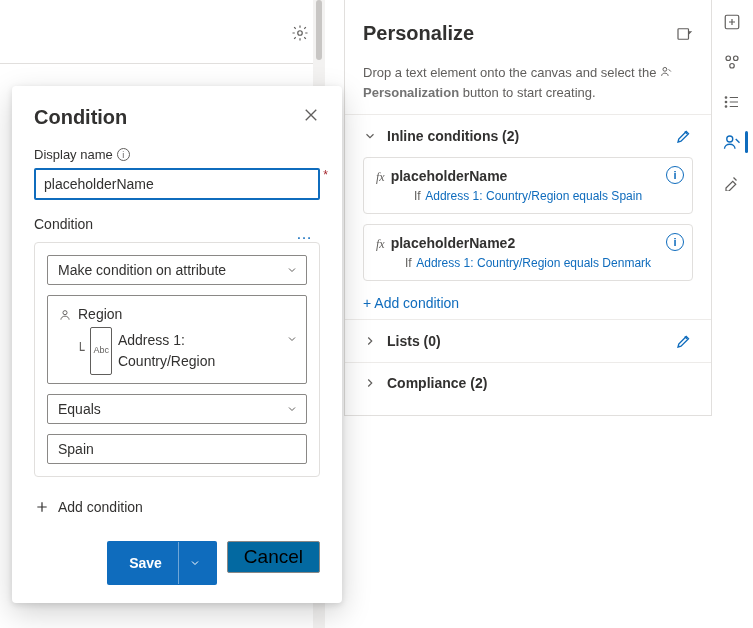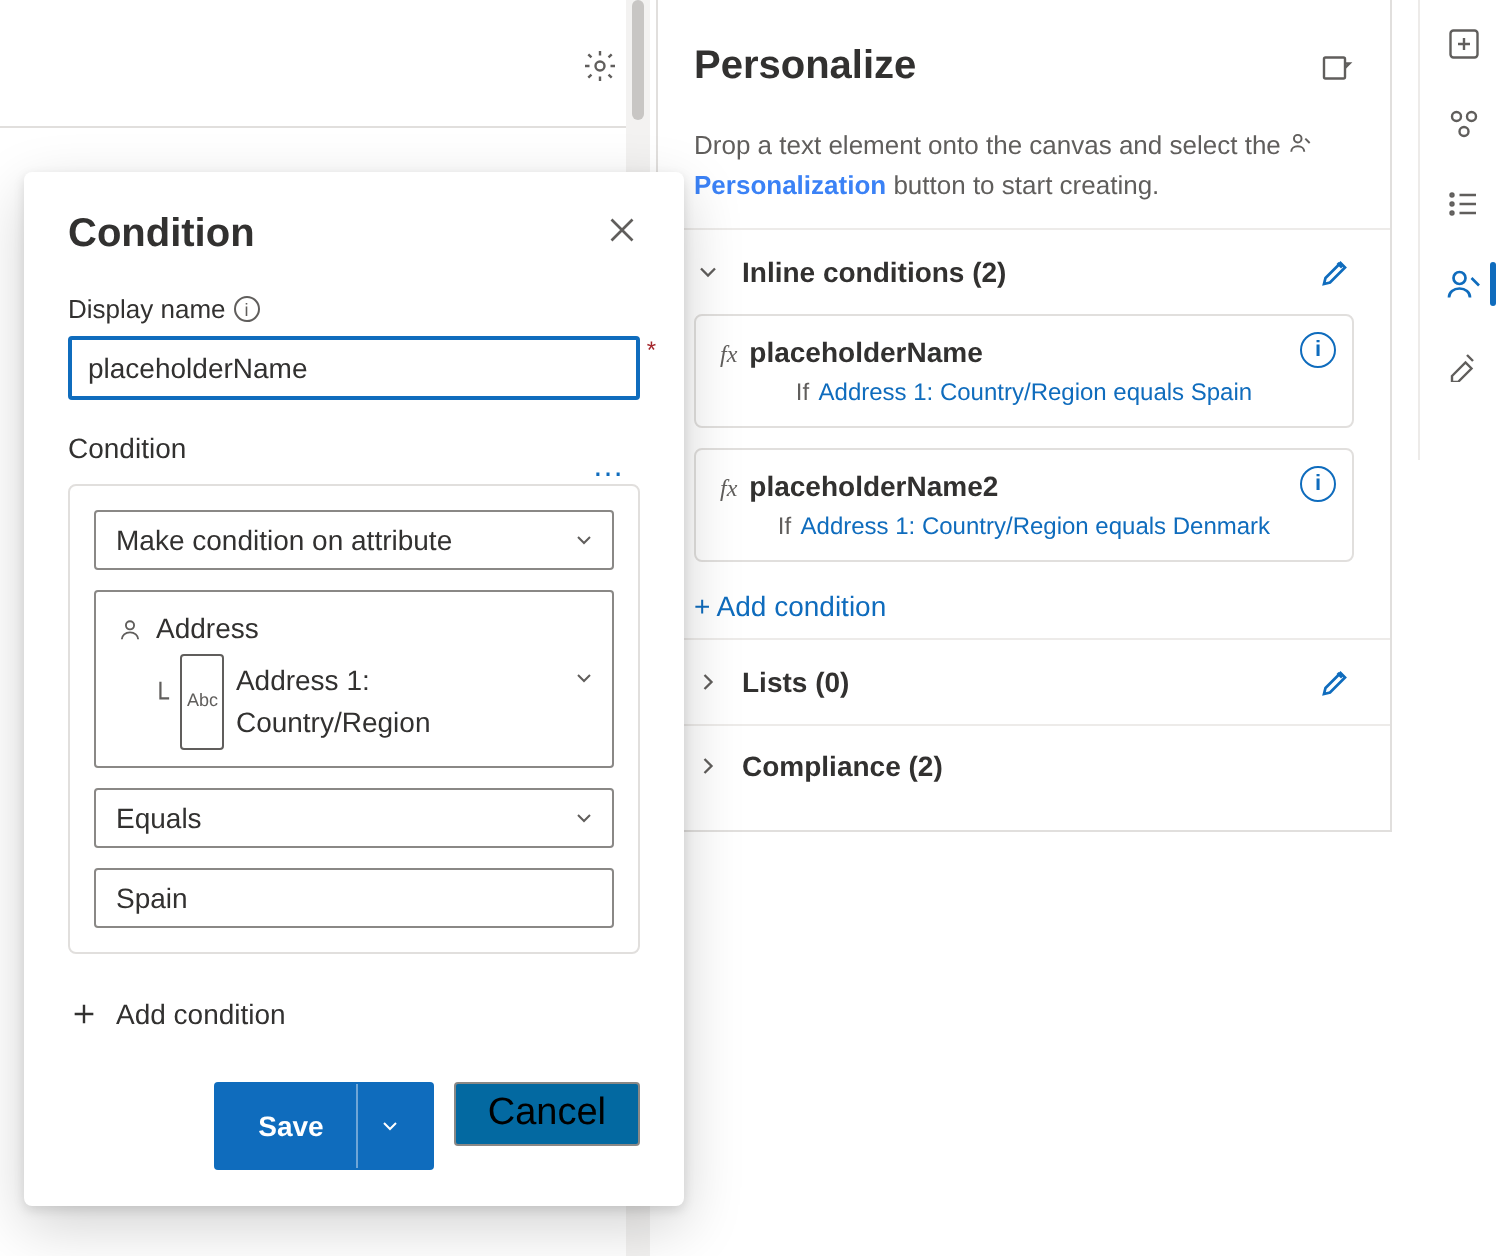--- a/index.html
+++ b/index.html
@@ -68,41 +68,41 @@
     position:absolute;
     right:2px;
     width:3px; height:22px;
     background:#0f6cbd;
     border-radius:2px;
   }
   .rail-btn { position: relative; }
   
   .panel {
     position: absolute;
-    left: 328px; top: 0;
+    left: 344px; top: 0;
     width: 368px;
     border: 1px solid #e1dfdd;
     border-top: none;
     background: #fff;
     padding-bottom: 12px;
   }
   .panel-head {
     display: flex; align-items: center; justify-content: space-between;
     padding: 22px 18px 18px 18px;
   }
   .panel-title { font-size: 20px; font-weight: 600; }
   .panel-pin { width:18px; height:18px; color:#605e5c; cursor:pointer;}
   .panel-desc {
     padding: 0 18px 12px 18px;
     color: #605e5c;
     font-size: 13px;
     line-height: 1.5;
   }
   .panel-desc .icon { display:inline-block; width:14px; vertical-align:-1px; color:#605e5c;}
-  .panel-desc b { color:#3b82f6; font-weight:600; }
+  .panel-desc b { color:#737373; font-weight:600; }
   .section {
     border-top: 1px solid #edebe9;
   }
   .section-head {
     display:flex; align-items:center;
     padding: 12px 18px;
     cursor:pointer;
     font-weight:600;
   }
   .section-head .chev { width:14px; height:14px; margin-right:10px; color:#605e5c;}
@@ -405,21 +405,21 @@
     </div>
 
     <div class="attr-box">
       <div class="attr-line1">
         <span class="mini-icon">
           <svg viewBox="0 0 24 24" fill="none" stroke="currentColor" stroke-width="1.6">
               <circle cx="12" cy="8" r="3.5"></circle>
               <path d="M5 20c0-3.3 3.1-6 7-6s7 2.7 7 6"></path>
             </svg>
         </span>
-        <span>Address</span>
+        <span>Region</span>
       </div>
       <div class="attr-line2">
         <span class="tree-elbow">└</span>
         <span class="abc-tag">Abc</span>
         <span>Address 1: Country/Region</span>
       </div>
       <span class="chev-down">
         <svg viewBox="0 0 24 24" fill="none" stroke="currentColor" stroke-width="2">
             <path d="M6 9l6 6 6-6"></path>
           </svg>

